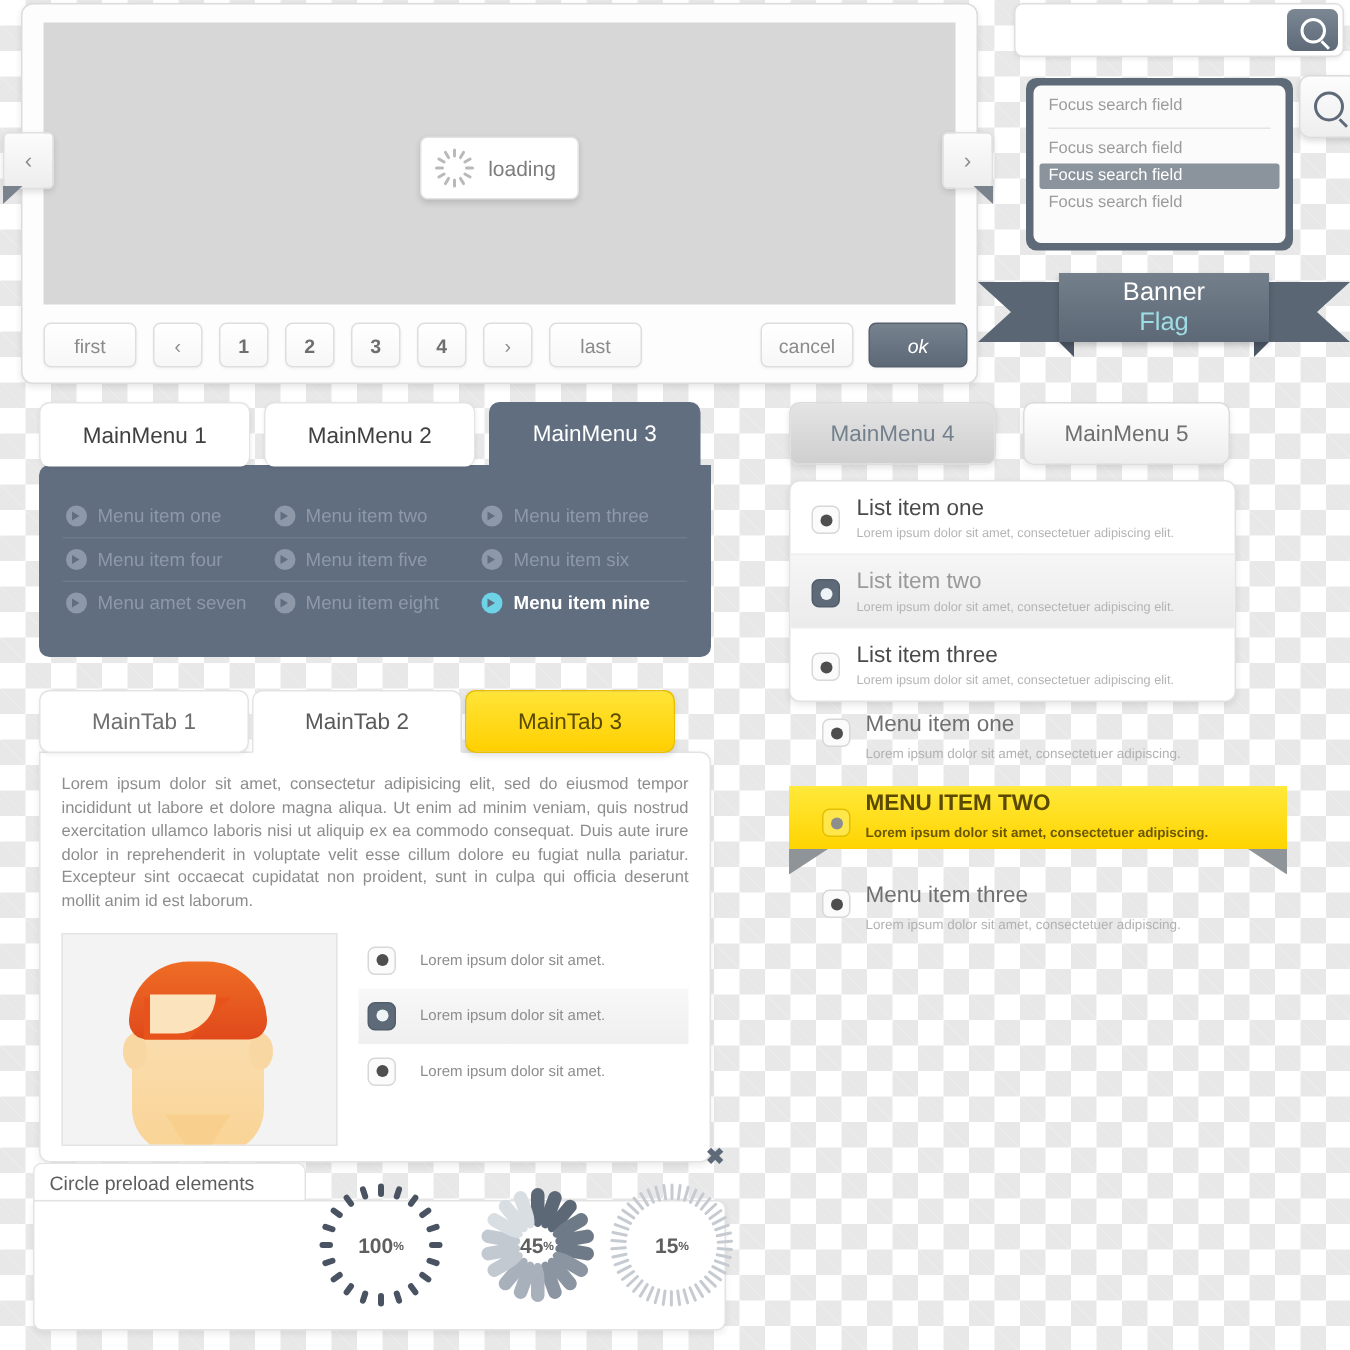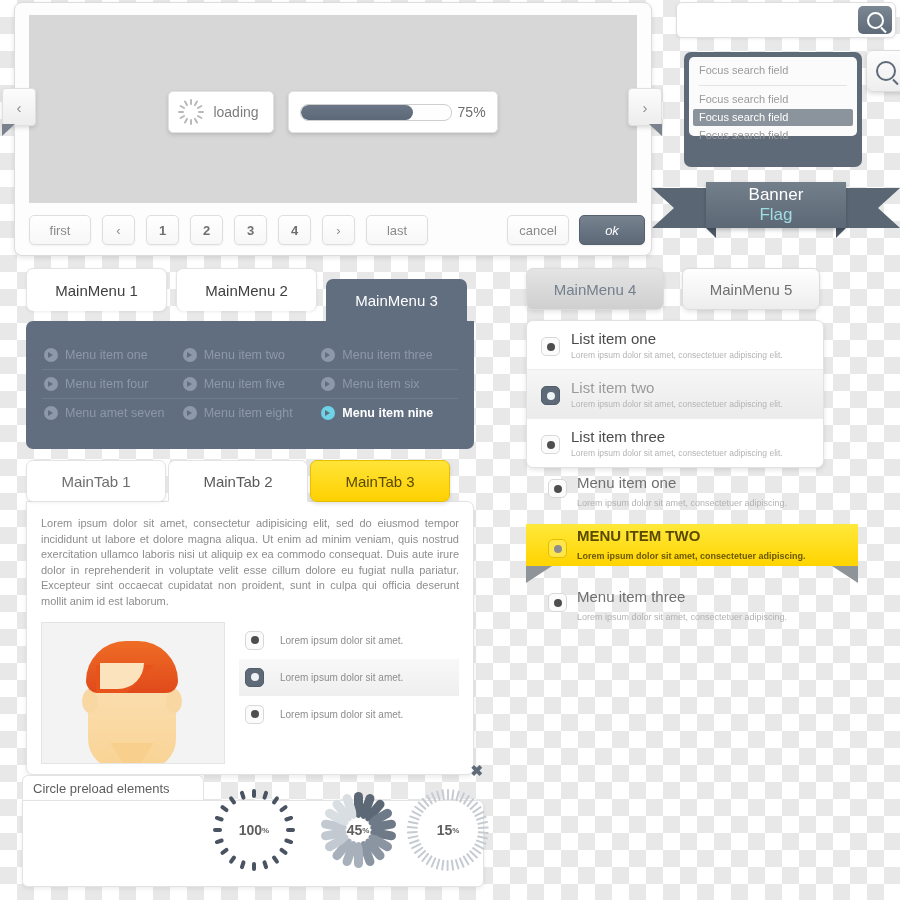--- a/index.html
+++ b/index.html
@@ -97,21 +97,21 @@
     position:absolute;right:3px;top:3px;width:34px;height:28px;
     background:linear-gradient(#7c8794,#5e6a78);border-radius:5px;
     display:flex;align-items:center;justify-content:center;color:#fff;font-size:15px;
   }
   #search-focus-wrap{left:676px;top:52px;width:220px;height:115px;}
   #search-focus-frame{
     position:absolute;left:8px;top:0;width:178px;height:115px;
     background:#5e6a78;border-radius:7px;
   }
   #search-focus-inner{
-    position:absolute;left:5px;top:5px;width:168px;height:79px;
+    position:absolute;left:5px;top:5px;width:168px;height:105px;
     background:#fbfbfb;border-radius:5px;
   }
   .sf-input{
     position:absolute;left:10px;top:7px;font-size:11px;color:#9b9b9b;
   }
   .sf-divider{position:absolute;left:10px;top:28px;width:148px;height:1px;background:#e4e4e4;}
   .sf-opt{
     position:absolute;left:4px;width:160px;height:17px;line-height:17px;
     padding-left:6px;font-size:11px;color:#9b9b9b;box-sizing:border-box;border-radius:2px;
   }
@@ -150,21 +150,21 @@
   .mm-tabs{display:flex;gap:9px;position:relative;z-index:2;}
   .mm-tab{
     width:141px;height:43px;border-radius:7px 7px 0 0;
     display:flex;align-items:center;justify-content:center;
     font-size:15px;box-sizing:border-box;
   }
   .mm-tab.off{
     background:#ffffff;border:1px solid #e4e4e4;border-bottom:none;color:#404040;
     border-radius:7px;box-shadow:0 1px 3px rgba(0,0,0,.07);
   }
-  .mm-tab.on{background:#606e80;color:#ffffff;border-radius:7px 7px 0 0;margin-top:11px;}
+  .mm-tab.on{background:#606e80;color:#ffffff;border-radius:7px 7px 0 0;}
   #mm-panel{
     margin-top:-1px;background:#606e80;border-radius:7px 0 7px 7px;
     padding:20px 16px 22px;
   }
   .mm-row{display:flex;align-items:center;}
   .mm-row + .mm-row{border-top:1px solid #6e7b8c;}
   .mm-item{
     flex:1;display:flex;align-items:center;gap:7px;
     padding:7px 2px;font-size:12.5px;color:#8d99a8;
   }
@@ -326,26 +326,20 @@
           <i style="transform:rotate(120deg)"></i>
             <i style="transform:rotate(150deg)"></i>
           <i style="transform:rotate(180deg)"></i>
             <i style="transform:rotate(210deg)"></i>
           <i style="transform:rotate(240deg)"></i>
             <i style="transform:rotate(270deg)"></i>
           <i style="transform:rotate(300deg)"></i>
             <i style="transform:rotate(330deg)"></i>
         </div>
         <span class="loading-label">loading</span>
-      </div>
-      <div class="progress-box">
-        <div class="progress-track">
-          <div class="progress-fill" id="pfill" style="width: 75%;"></div>
-        </div>
-        <span class="progress-text">75%</span>
       </div>
     </div>
   </div>
 
   <div id="pagination">
       <div class="pbtn wide">first</div>
       <div class="pbtn arrow">‹</div>
       <div class="pbtn num">1</div>
       <div class="pbtn num">2</div>
       <div class="pbtn num">3</div>

